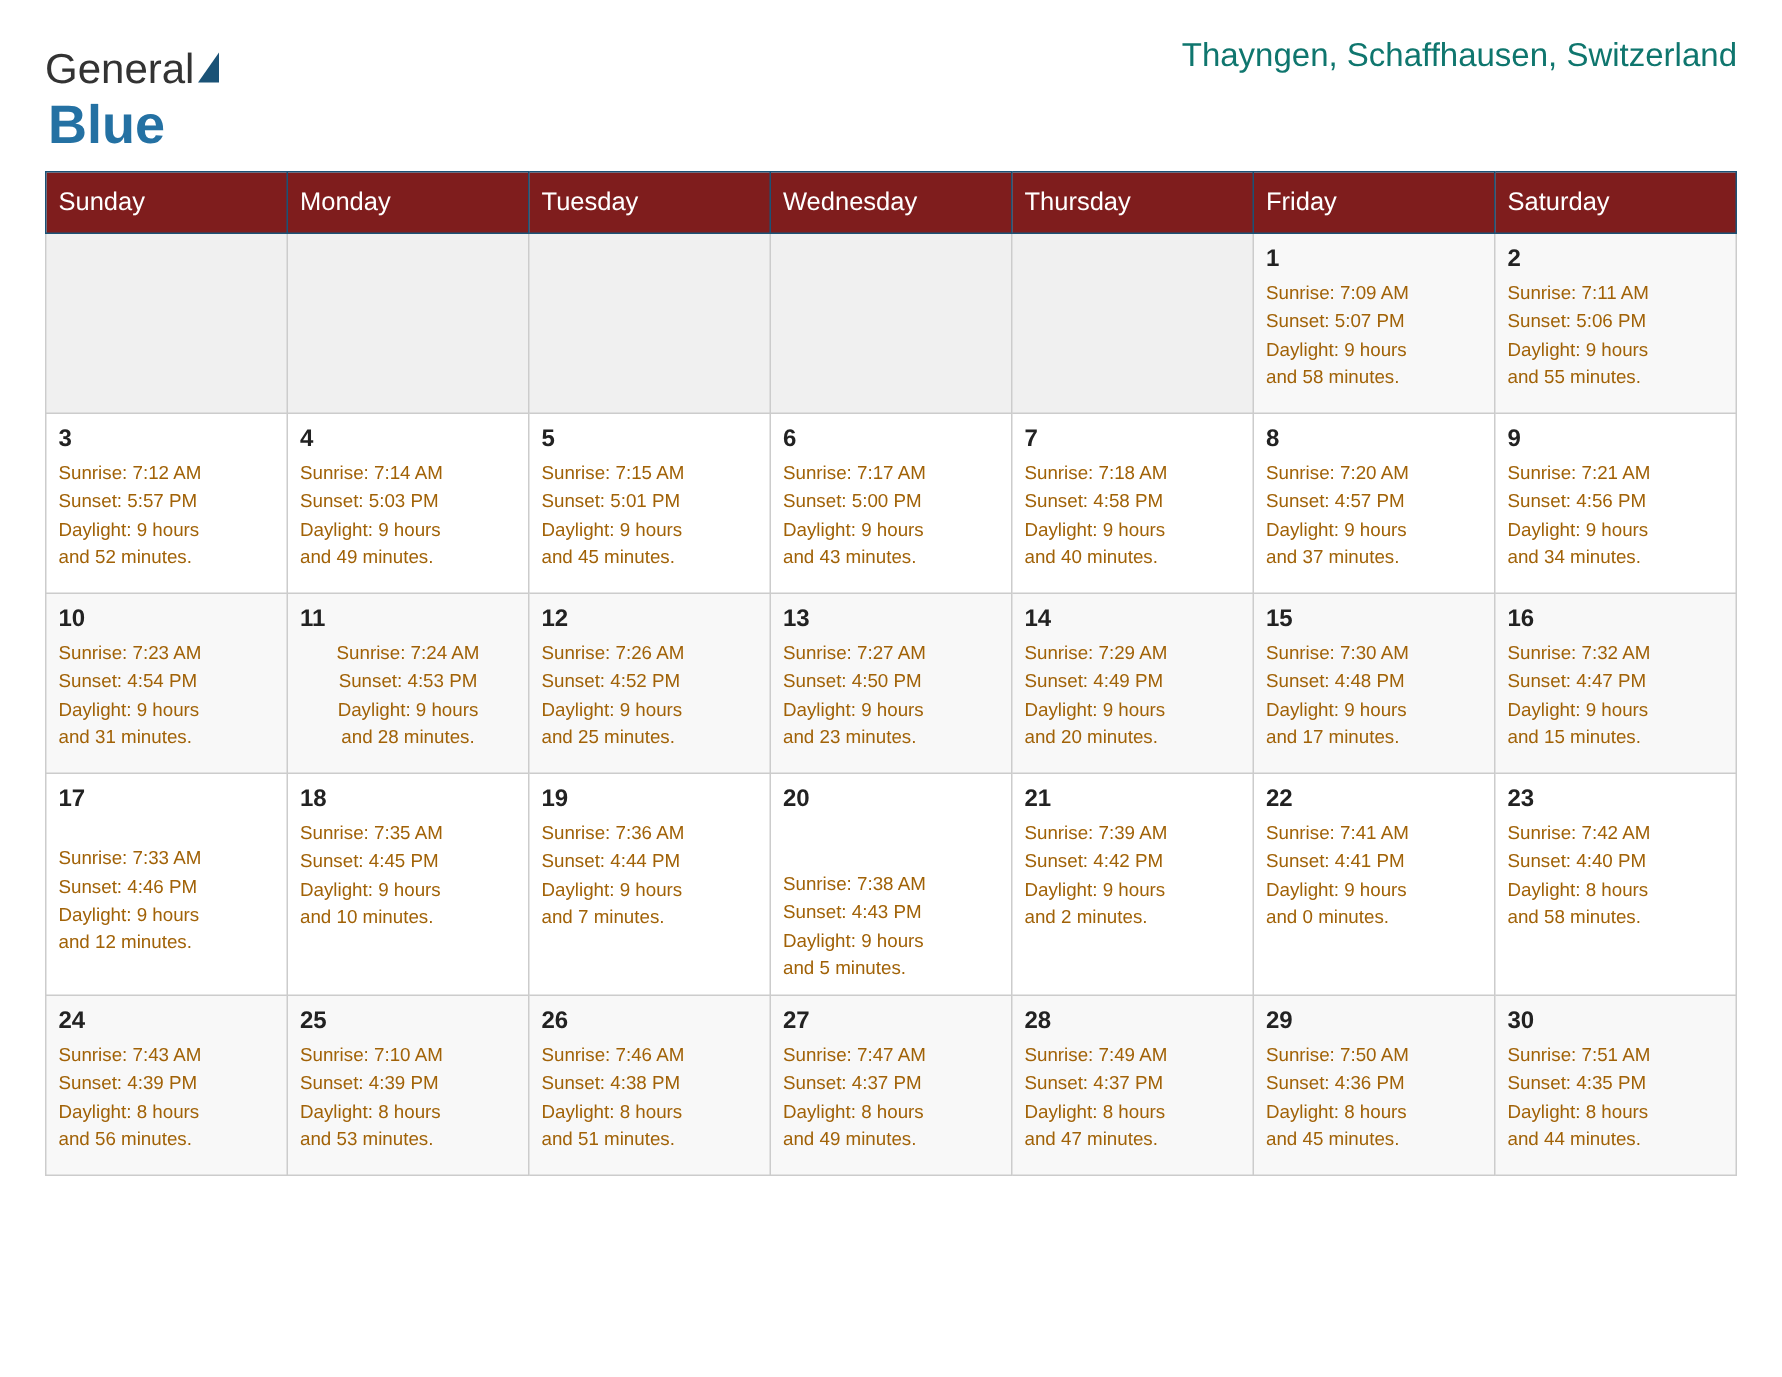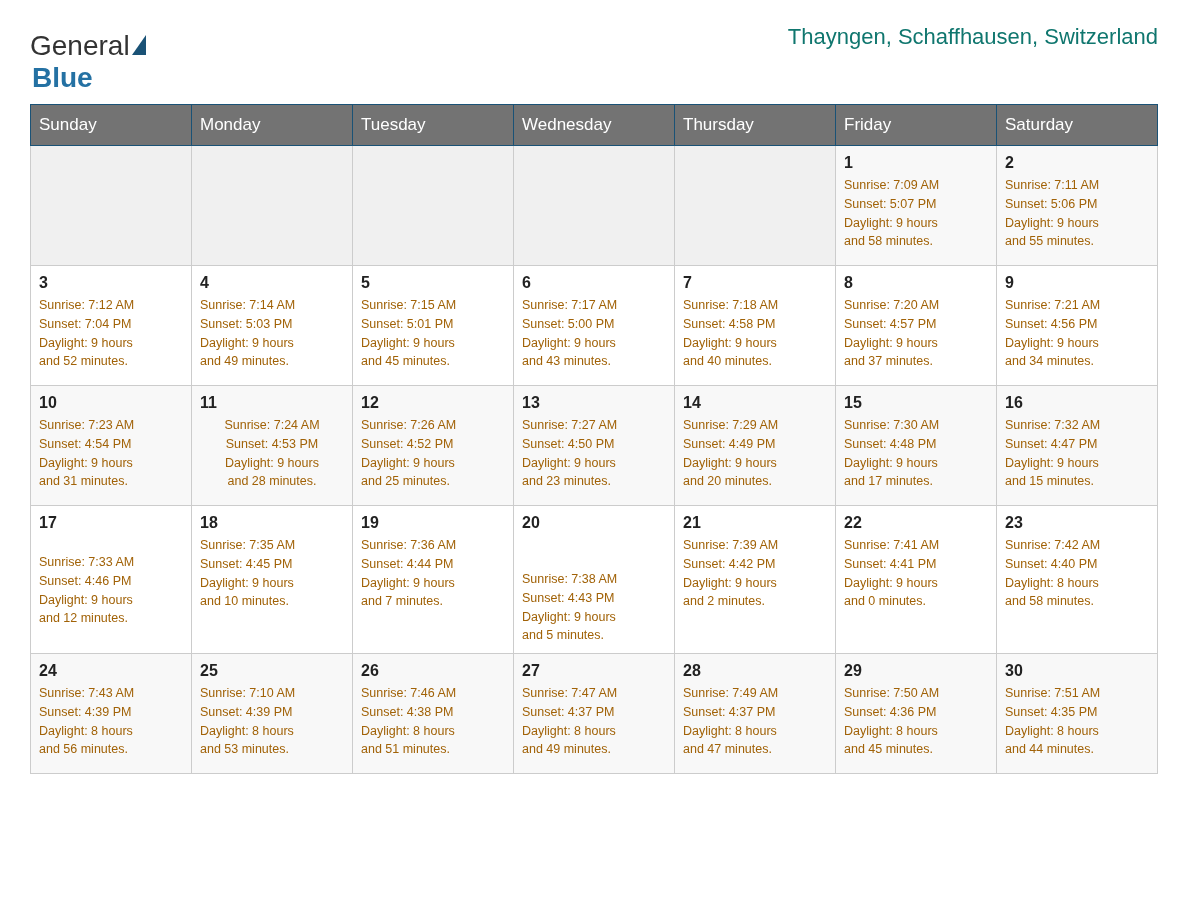--- a/index.html
+++ b/index.html
@@ -34,21 +34,21 @@
     }
     .logo-triangle {
       width: 0;
       height: 0;
       border-left: 14px solid transparent;
       border-bottom: 20px solid #1a5276;
       margin-left: 2px;
       margin-bottom: 2px;
     }
     .logo-blue {
-      font-size: 28px;
+      font-size: 36px;
       font-weight: bold;
       color: #2471a3;
       font-family: Arial, sans-serif;
       margin-left: 2px;
     }
     .title-block {
       text-align: right;
     }
     .month-title {
       font-size: 52px;
@@ -60,21 +60,21 @@
       font-size: 22px;
       color: #0f766e;
       margin-top: 4px;
     }
     .calendar {
       width: 100%;
       border-collapse: collapse;
       margin-top: 10px;
     }
     .calendar th {
-      background: #737373;
+      background: #7f1d1d;
       color: #fff;
       padding: 10px 8px;
       font-size: 17px;
       font-weight: normal;
       text-align: left;
       border: 1px solid #1a5276;
     }
     .calendar td {
       vertical-align: top;
       padding: 8px 8px;
@@ -154,21 +154,21 @@
           <div class="day-info" style="white-space: pre-line;">Sunrise: 7:11 AM
 Sunset: 5:06 PM
 Daylight: 9 hours
 and 55 minutes.</div>
         </td>
       </tr>
       <tr class="row-even">
         <td>
           <div class="day-number">3</div>
           <div class="day-info" style="white-space: pre-line;">Sunrise: 7:12 AM
-Sunset: 7:04 PM
+Sunset: 5:57 PM
 Daylight: 9 hours
 and 52 minutes.</div>
         </td>
         <td>
           <div class="day-number">4</div>
           <div class="day-info" style="white-space: pre-line;">Sunrise: 7:14 AM
 Sunset: 5:03 PM
 Daylight: 9 hours
 and 49 minutes.</div>
         </td>

